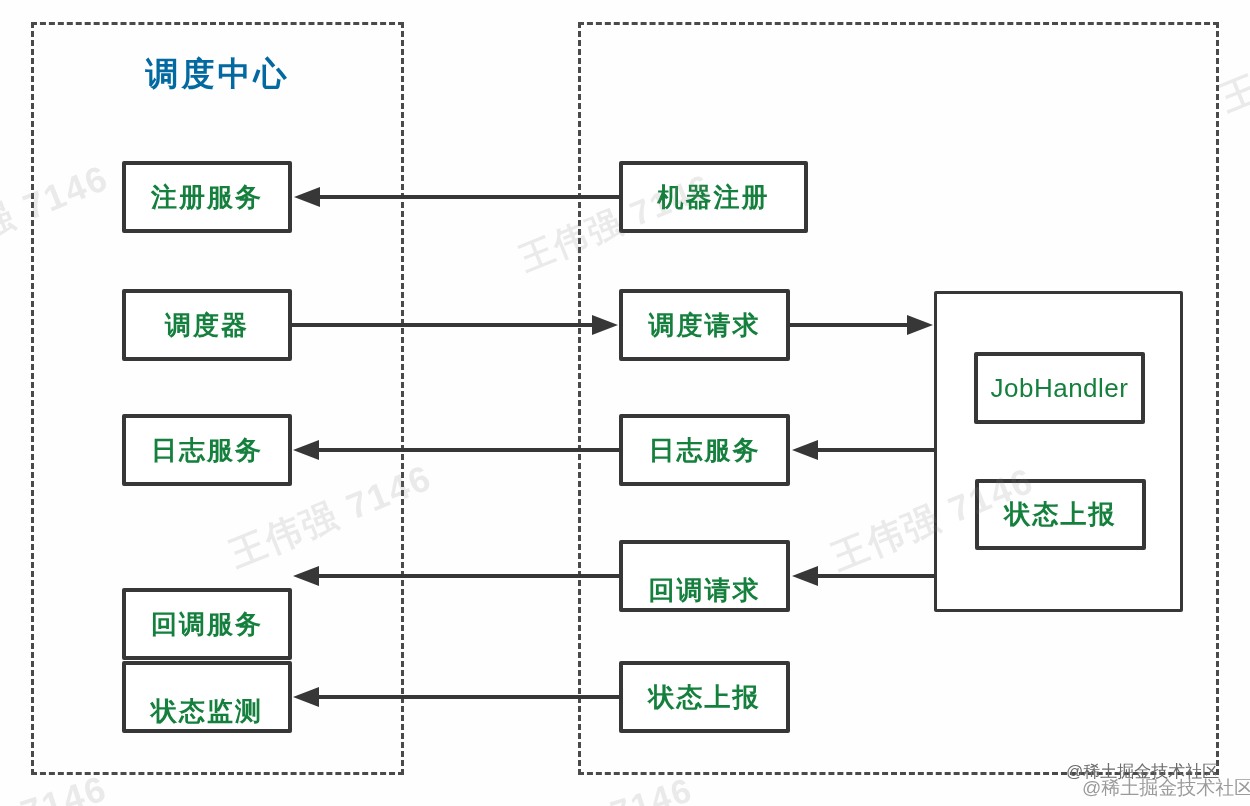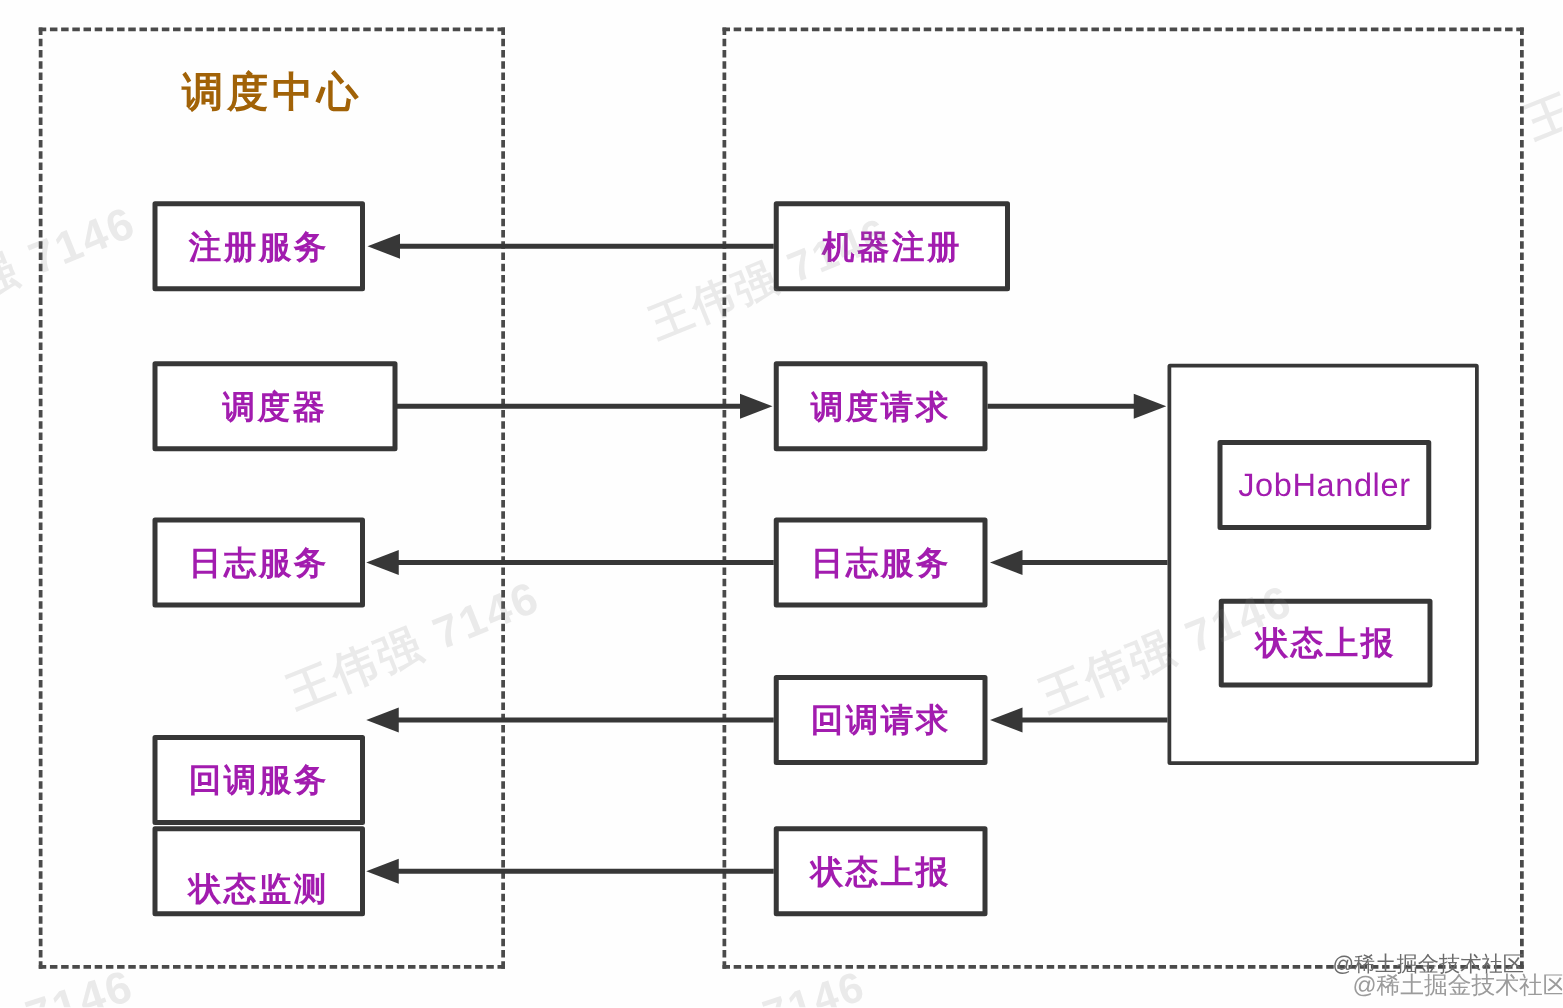--- a/index.html
+++ b/index.html
@@ -5,26 +5,26 @@
   html,body{margin:0;padding:0;background:#fff;}
   .canvas{
     position:relative;width:1250px;height:806px;background:#fefefe;overflow:hidden;
     font-family:"Liberation Sans","DejaVu Sans",sans-serif;color:#3a3a3a;
   }
   .dashed-box{position:absolute;border:3px dashed #4a4a4a;background:transparent;}
   .dashed-left{left:31px;top:22px;width:367px;height:747px;}
   .dashed-right{left:578px;top:22px;width:635px;height:747px;}
   .group-title{
     position:absolute;text-align:center;font-size:33px;font-weight:700;
-    color:#a16207;letter-spacing:3px;
+    color:#0369a1;letter-spacing:3px;
   }
   .node{
     position:absolute;background:#ffffff;border:4px solid #373737;border-radius:2px;
     display:flex;align-items:center;justify-content:center;
-    font-size:26px;font-weight:600;color:#a21caf;letter-spacing:2px;box-sizing:border-box;
+    font-size:26px;font-weight:600;color:#15803d;letter-spacing:2px;box-sizing:border-box;
   }
   .container-box{
     position:absolute;left:934px;top:291px;width:249px;height:321px;
     background:#ffffff;border:3px solid #373737;border-radius:2px;box-sizing:border-box;
   }
   .arrow-layer{position:absolute;left:0;top:0;width:1250px;height:806px;pointer-events:none;}
   .wm{
     position:absolute;pointer-events:none;font-weight:700;white-space:nowrap;
     color:rgba(130,130,130,0.16);letter-spacing:2px;z-index:9;
   }
@@ -74,21 +74,21 @@
     </g>
     <g>
       <line x1="619" y1="697" x2="318" y2="697" stroke="#373737" stroke-width="4"></line>
       <polygon points="293,697 319,687 319,707" fill="#373737"></polygon>
     </g>
   </svg>
 
   <div class="node" style="left:122px;top:161px;width:170px;height:72px;">
     <span>注册服务</span>
   </div>
-  <div class="node" style="left:122px;top:289px;width:196px;height:72px;">
+  <div class="node" style="left:122px;top:289px;width:170px;height:72px;">
     <span>调度器</span>
   </div>
   <div class="node" style="left:122px;top:414px;width:170px;height:72px;">
     <span>日志服务</span>
   </div>
   <div class="node" style="left:122px;top:540px;width:170px;height:72px;margin-top:48px;">
     <span>回调服务</span>
   </div>
   <div class="node" style="left:122px;top:661px;width:170px;height:72px;align-items:flex-end;">
     <span>状态监测</span>
@@ -96,21 +96,21 @@
 
   <div class="node" style="left:619px;top:161px;width:189px;height:72px;">
     <span>机器注册</span>
   </div>
   <div class="node" style="left:619px;top:289px;width:171px;height:72px;">
     <span>调度请求</span>
   </div>
   <div class="node" style="left:619px;top:414px;width:171px;height:72px;">
     <span>日志服务</span>
   </div>
-  <div class="node" style="left:619px;top:540px;width:171px;height:72px;">
+  <div class="node" style="left:619px;top:540px;width:171px;height:72px;align-items:flex-end;">
     <span>回调请求</span>
   </div>
   <div class="node" style="left:619px;top:661px;width:171px;height:72px;">
     <span>状态上报</span>
   </div>
 
   <div class="container-box"></div>
   <div class="node" style="left:974px;top:352px;width:171px;height:72px;font-weight:400;letter-spacing:0.5px;">
     <span>JobHandler</span>
   </div>

